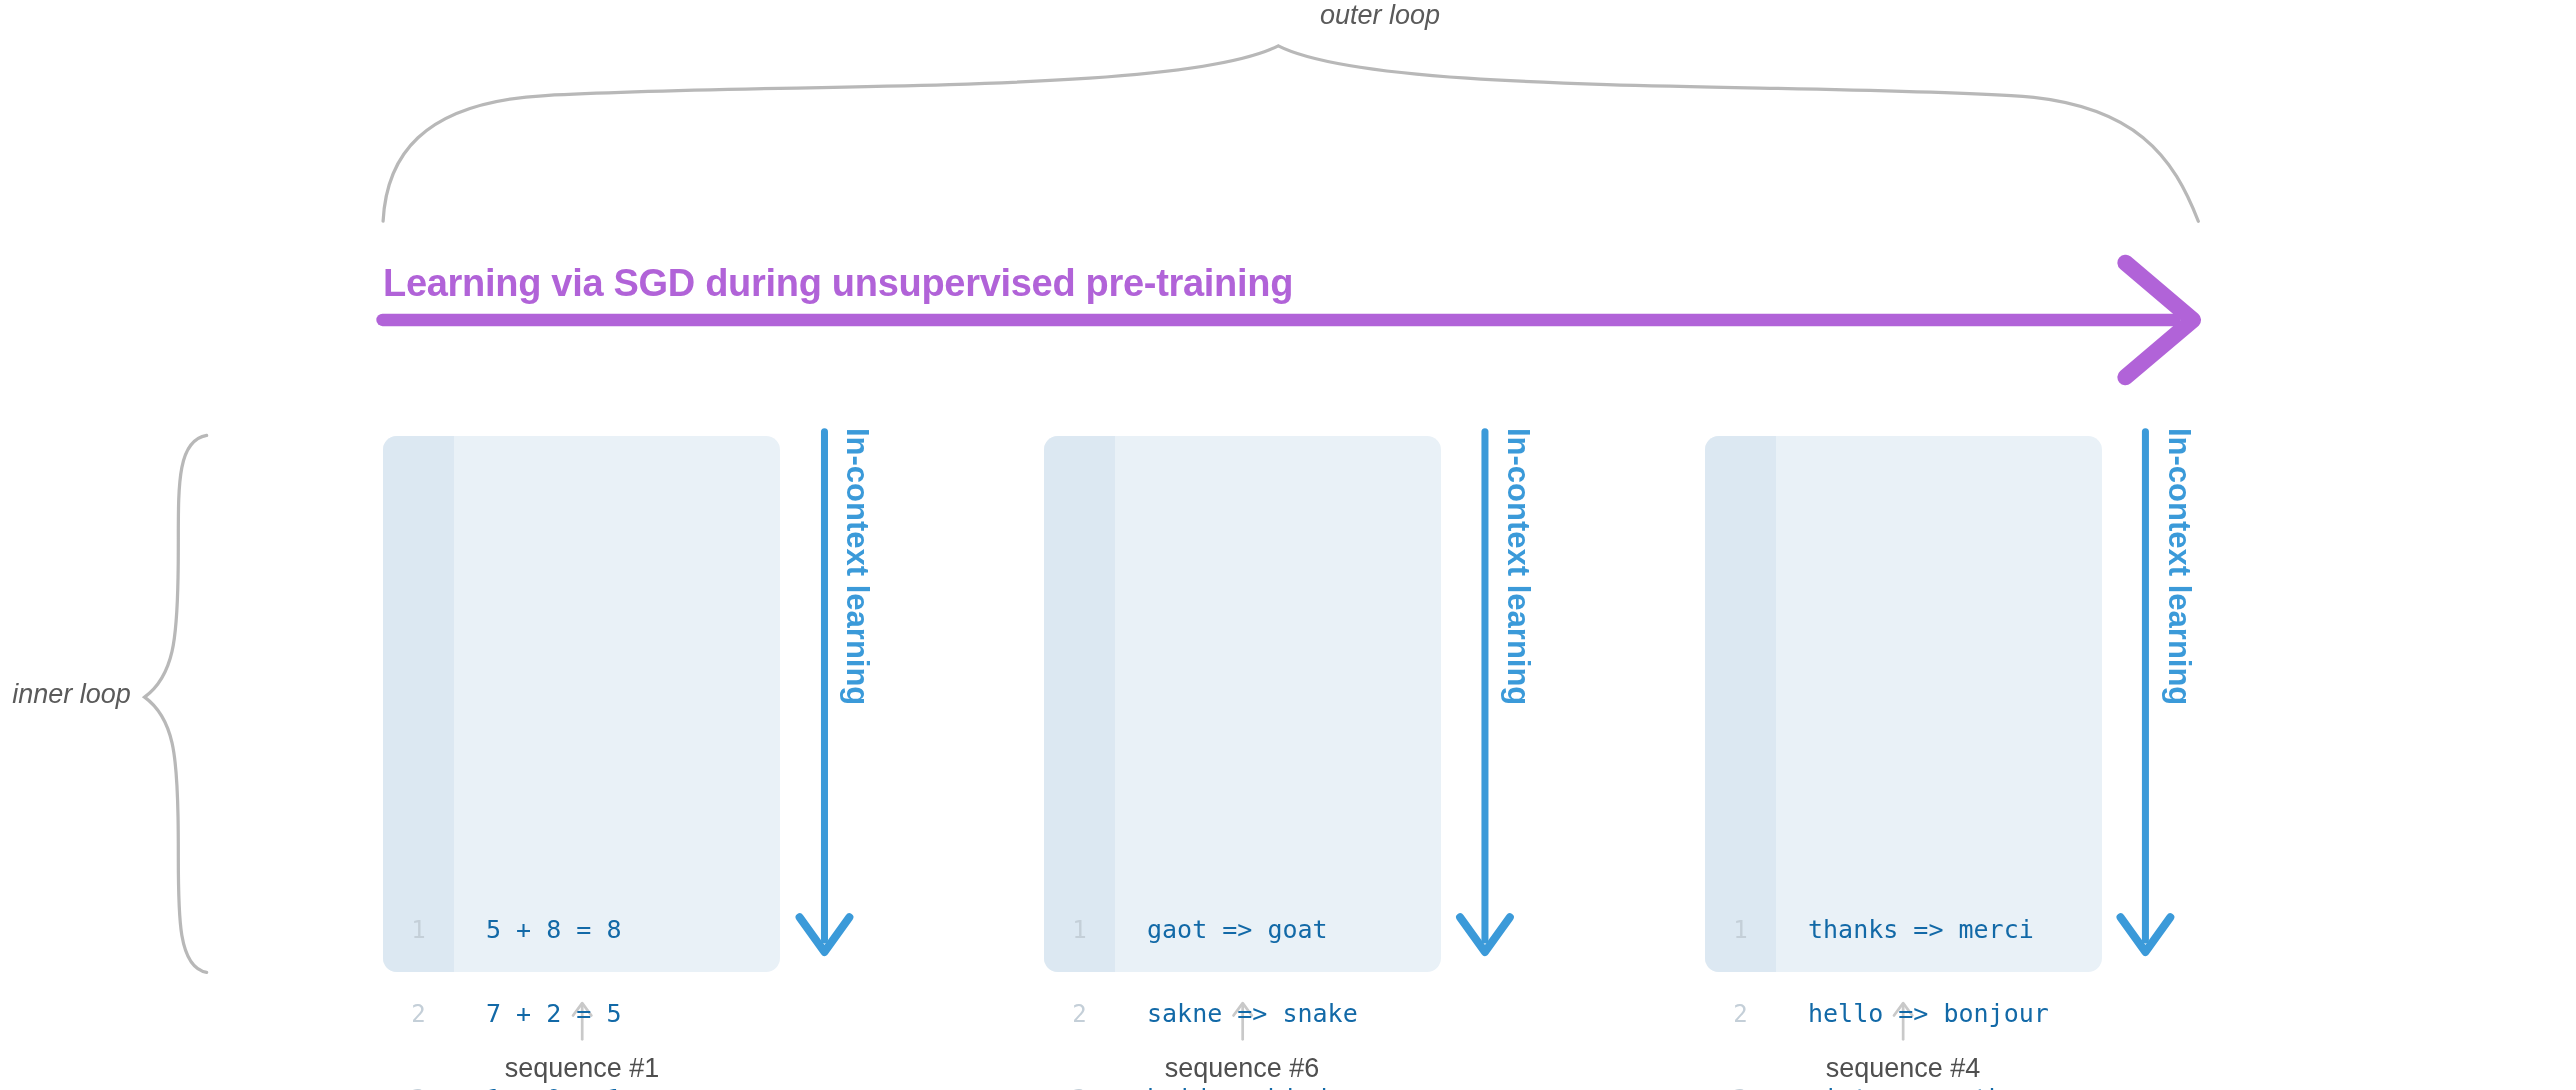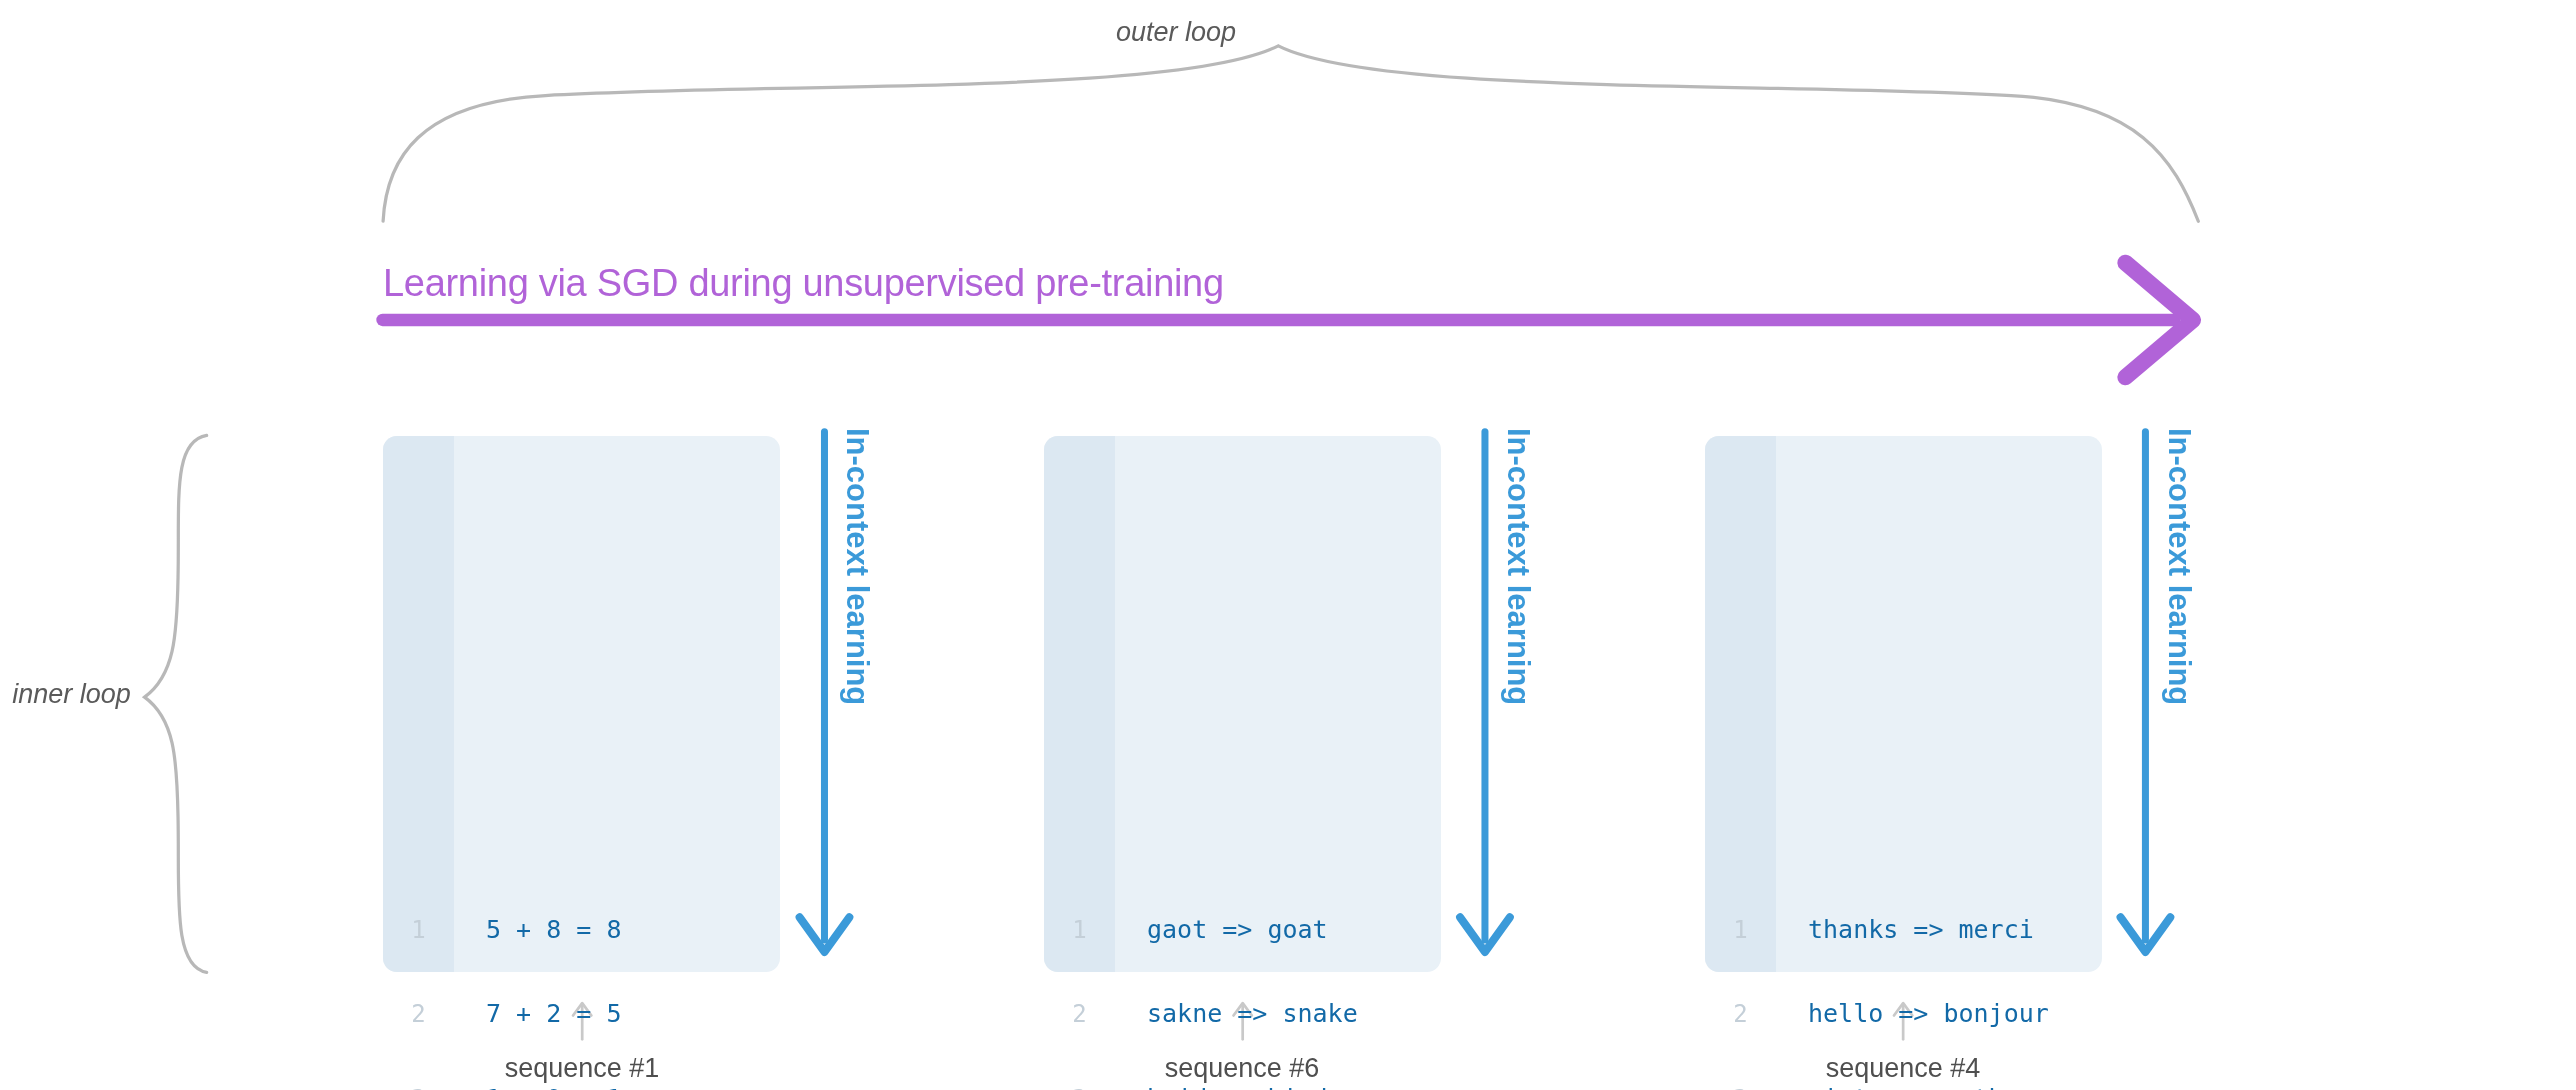--- a/index.html
+++ b/index.html
@@ -19,27 +19,27 @@
 
   .abs{position:absolute;}
 
   
   .loop-label{
     font-style:italic;
     font-size:27px;
     color:var(--gray-text);
     white-space:nowrap;
   }
-  #outer-loop-label{left:1116px;top:17px;width:324px;text-align:left;}
+  #outer-loop-label{left:1116px;top:0;width:324px;text-align:right;}
   #inner-loop-label{left:-3.2px;top:679px;width:134px;text-align:right;}
 
   
   #sgd-heading{
     left:383px;top:262px;
-    font-size:38px;font-weight:normal;
+    font-size:38px;font-weight:bold;
     color:var(--purple);
     white-space:nowrap;
     letter-spacing:-0.3px;
   }
 
   
   #overlay{left:0;top:0;width:2576px;height:1090px;}
 
   
   .seq-box{

